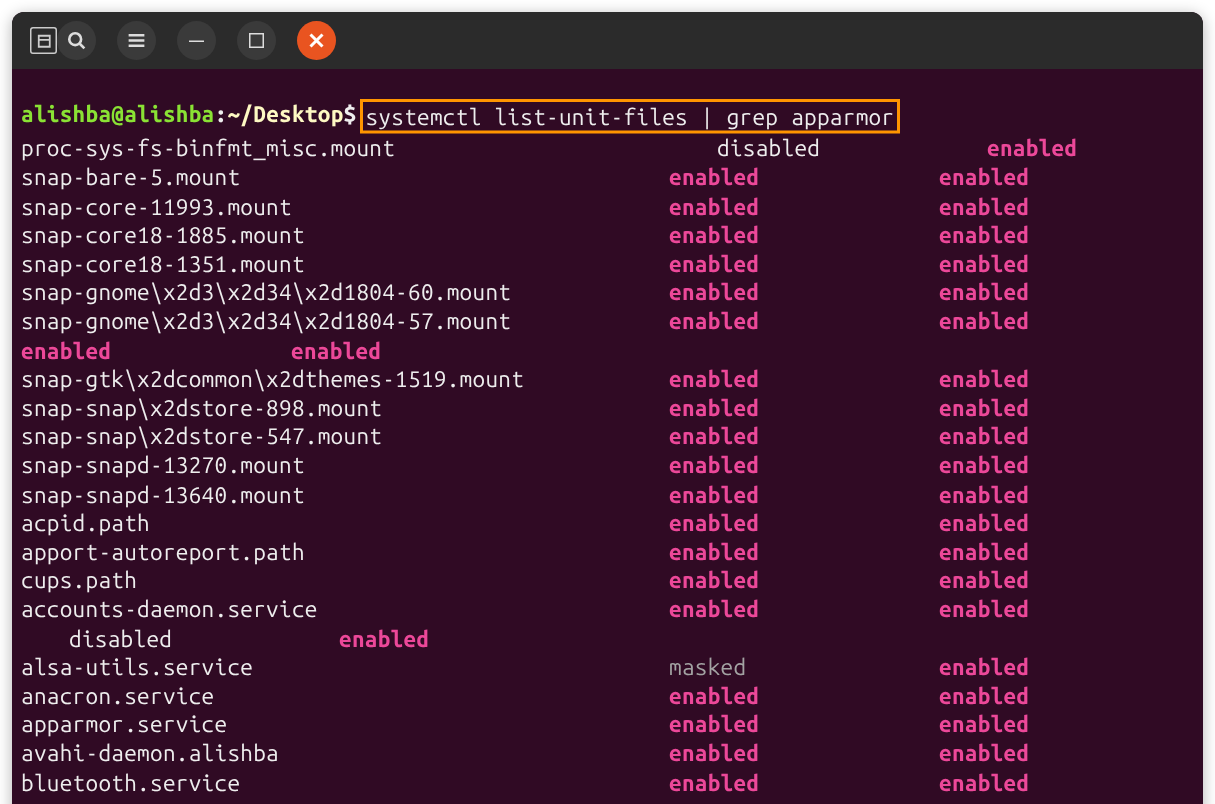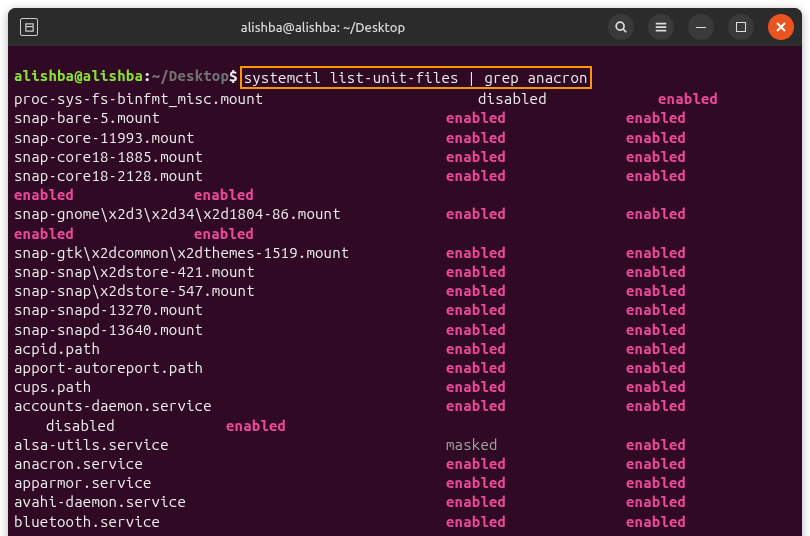--- a/index.html
+++ b/index.html
@@ -95,21 +95,21 @@
       font-size: 15px;
       line-height: 19.2px;
       letter-spacing: 0.2px;
     }
     .prompt-line {
       display: flex;
       white-space: pre;
     }
     .user { color: #8ae234; font-weight: bold; }
     .colon { color: #eee; font-weight: bold; }
-    .path { color: #737373; font-weight: bold; }
+    .path { color: #fef9c3; font-weight: bold; }
     .cmd-box {
       border: 2px solid #ff9500;
       color: #eee;
       padding: 0 2px;
       margin-left: 2px;
     }
     .row {
       display: flex;
       white-space: pre;
     }
@@ -123,21 +123,20 @@
 </head>
 <body>
 
 <div class="terminal-window">
   <div class="titlebar">
     <div class="titlebar-icon">
       <svg viewBox="0 0 12 12" width="11" height="11">
           <path d="M2 2h8v8H2z M2 5h8" stroke="#ccc" fill="none" stroke-width="1.3"></path>
         </svg>
     </div>
-    <div class="titlebar-title">alishba@alishba: ~/Desktop</div>
     <div class="titlebar-buttons">
       <div class="tb-btn search">
         <svg viewBox="0 0 16 16">
             <circle cx="7" cy="7" r="4.5"></circle>
             <path d="M10.5 10.5 L14 14"></path>
           </svg>
       </div>
       <div class="tb-btn menu">
         <svg viewBox="0 0 16 16">
             <path d="M2 4h12M2 8h12M2 12h12"></path>
@@ -148,41 +147,41 @@
       <div class="tb-btn close">
         <svg viewBox="0 0 10 10">
             <path d="M1 1l8 8M9 1l-8 8"></path>
           </svg>
       </div>
     </div>
   </div>
 
   <div class="terminal-body">
     <div class="prompt-line">
-      <span class="user">alishba@alishba</span><span class="colon">:</span><span class="path">~/Desktop</span><span class="colon">$</span><span class="cmd-box">systemctl list-unit-files | grep anacron</span>
+      <span class="user">alishba@alishba</span><span class="colon">:</span><span class="path">~/Desktop</span><span class="colon">$</span><span class="cmd-box">systemctl list-unit-files | grep apparmor</span>
     </div>
     <div id="rows">
         <div class="row"><span class="col-file">proc-sys-fs-binfmt_misc.mount</span><span class="col-state disabled">disabled</span><span class="col-preset enabled">enabled</span></div>
         <div class="row"><span class="col-file">snap-bare-5.mount</span><span class="col-state enabled">enabled</span><span class="col-preset enabled">enabled</span></div>
         <div class="row"><span class="col-file">snap-core-11993.mount</span><span class="col-state enabled">enabled</span><span class="col-preset enabled">enabled</span></div>
         <div class="row"><span class="col-file">snap-core18-1885.mount</span><span class="col-state enabled">enabled</span><span class="col-preset enabled">enabled</span></div>
-        <div class="row"><span class="col-file">snap-core18-2128.mount</span><span class="col-state enabled">enabled</span><span class="col-preset enabled">enabled</span></div>
-        <div class="row"><span class="col-state enabled">enabled</span><span class="col-preset enabled">enabled</span></div>
-        <div class="row"><span class="col-file">snap-gnome\x2d3\x2d34\x2d1804-86.mount</span><span class="col-state enabled">enabled</span><span class="col-preset enabled">enabled</span></div>
+        <div class="row"><span class="col-file">snap-core18-1351.mount</span><span class="col-state enabled">enabled</span><span class="col-preset enabled">enabled</span></div>
+        <div class="row"><span class="col-file">snap-gnome\x2d3\x2d34\x2d1804-60.mount</span><span class="col-state enabled">enabled</span><span class="col-preset enabled">enabled</span></div>
+        <div class="row"><span class="col-file">snap-gnome\x2d3\x2d34\x2d1804-57.mount</span><span class="col-state enabled">enabled</span><span class="col-preset enabled">enabled</span></div>
         <div class="row"><span class="col-state enabled">enabled</span><span class="col-preset enabled">enabled</span></div>
         <div class="row"><span class="col-file">snap-gtk\x2dcommon\x2dthemes-1519.mount</span><span class="col-state enabled">enabled</span><span class="col-preset enabled">enabled</span></div>
-        <div class="row"><span class="col-file">snap-snap\x2dstore-421.mount</span><span class="col-state enabled">enabled</span><span class="col-preset enabled">enabled</span></div>
+        <div class="row"><span class="col-file">snap-snap\x2dstore-898.mount</span><span class="col-state enabled">enabled</span><span class="col-preset enabled">enabled</span></div>
         <div class="row"><span class="col-file">snap-snap\x2dstore-547.mount</span><span class="col-state enabled">enabled</span><span class="col-preset enabled">enabled</span></div>
         <div class="row"><span class="col-file">snap-snapd-13270.mount</span><span class="col-state enabled">enabled</span><span class="col-preset enabled">enabled</span></div>
         <div class="row"><span class="col-file">snap-snapd-13640.mount</span><span class="col-state enabled">enabled</span><span class="col-preset enabled">enabled</span></div>
         <div class="row"><span class="col-file">acpid.path</span><span class="col-state enabled">enabled</span><span class="col-preset enabled">enabled</span></div>
         <div class="row"><span class="col-file">apport-autoreport.path</span><span class="col-state enabled">enabled</span><span class="col-preset enabled">enabled</span></div>
         <div class="row"><span class="col-file">cups.path</span><span class="col-state enabled">enabled</span><span class="col-preset enabled">enabled</span></div>
         <div class="row"><span class="col-file">accounts-daemon.service</span><span class="col-state enabled">enabled</span><span class="col-preset enabled">enabled</span></div>
         <div class="row"><span class="col-state disabled">disabled</span><span class="col-preset enabled">enabled</span></div>
         <div class="row"><span class="col-file">alsa-utils.service</span><span class="col-state masked">masked</span><span class="col-preset enabled">enabled</span></div>
         <div class="row"><span class="col-file">anacron.service</span><span class="col-state enabled">enabled</span><span class="col-preset enabled">enabled</span></div>
         <div class="row"><span class="col-file">apparmor.service</span><span class="col-state enabled">enabled</span><span class="col-preset enabled">enabled</span></div>
-        <div class="row"><span class="col-file">avahi-daemon.service</span><span class="col-state enabled">enabled</span><span class="col-preset enabled">enabled</span></div>
+        <div class="row"><span class="col-file">avahi-daemon.alishba</span><span class="col-state enabled">enabled</span><span class="col-preset enabled">enabled</span></div>
         <div class="row"><span class="col-file">bluetooth.service</span><span class="col-state enabled">enabled</span><span class="col-preset enabled">enabled</span></div>
       </div>
   </div>
 </div>
 
 </body></html>

